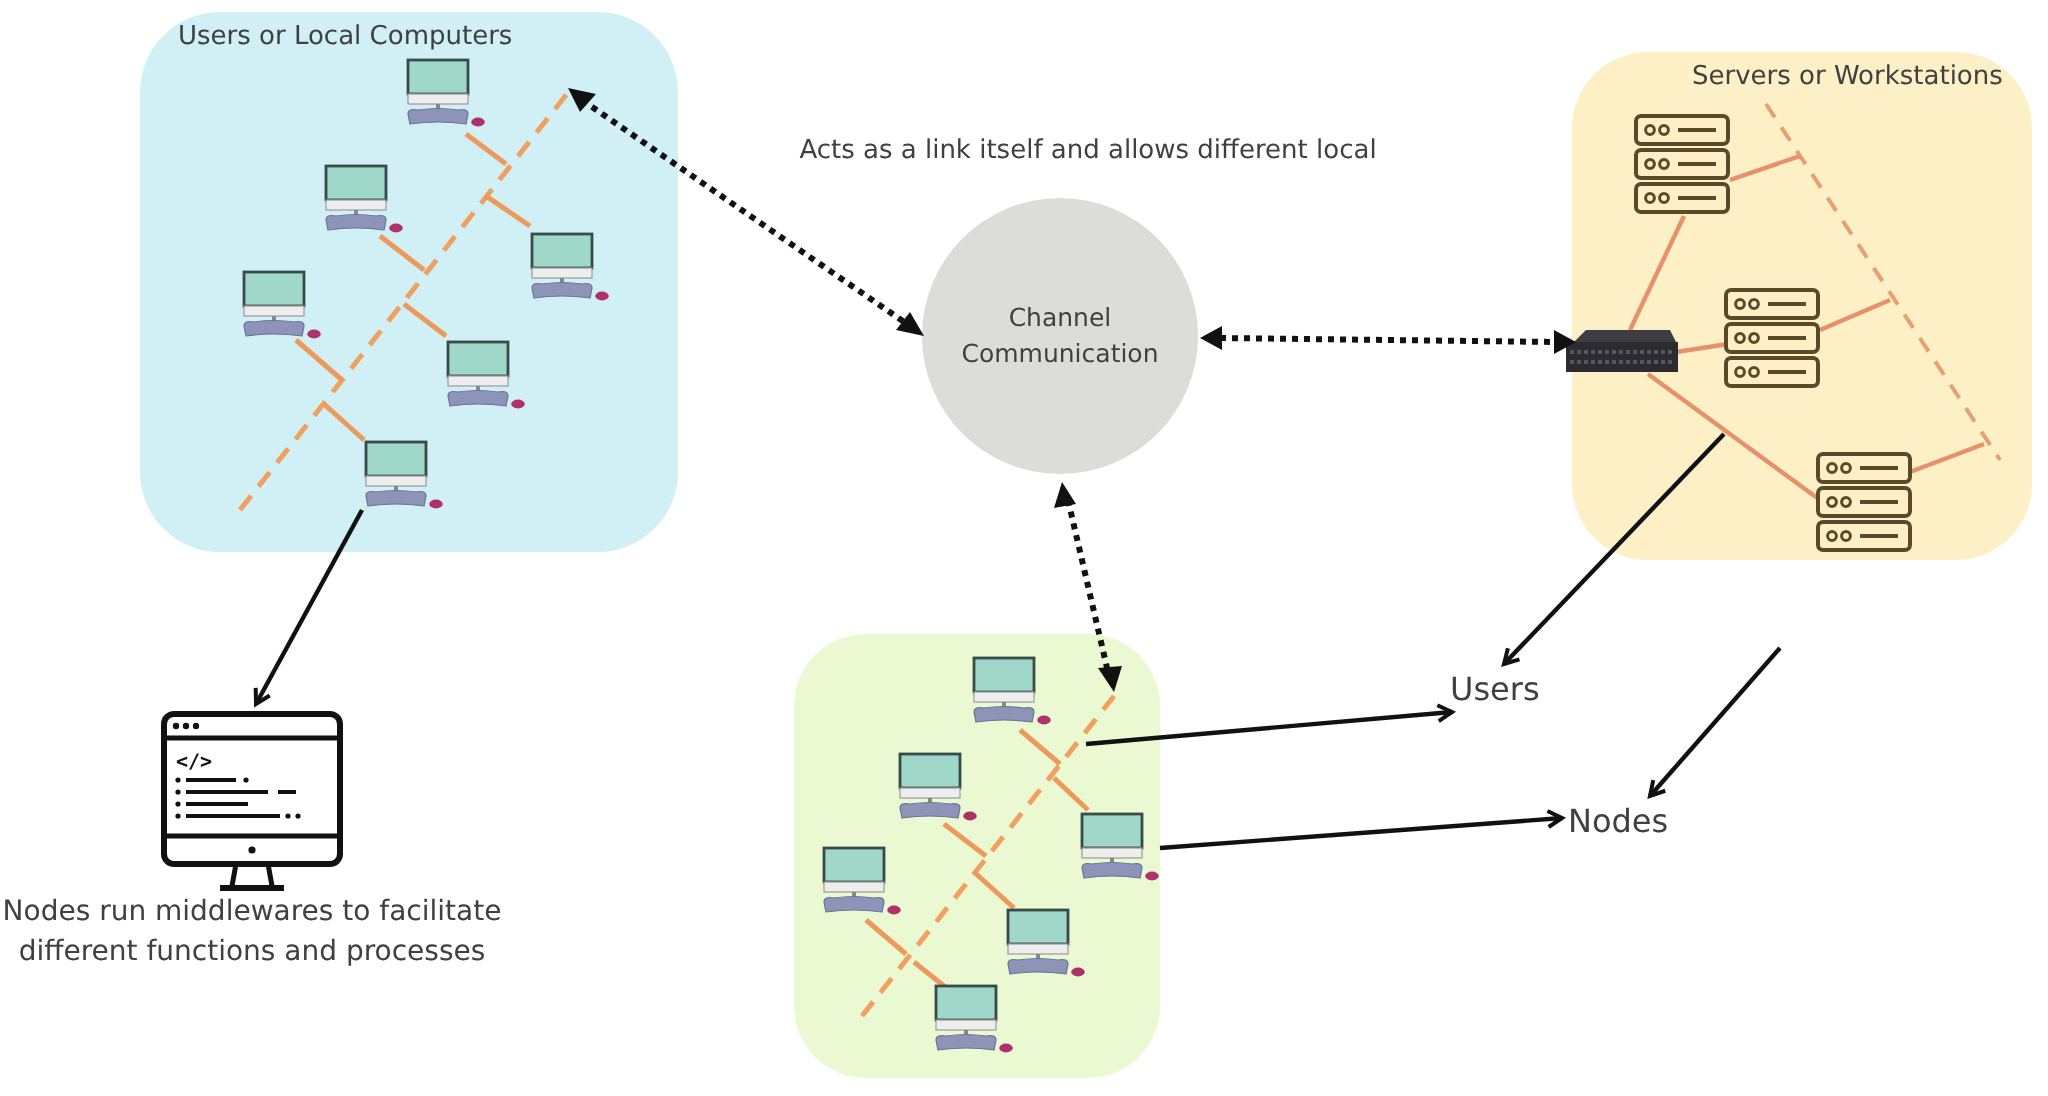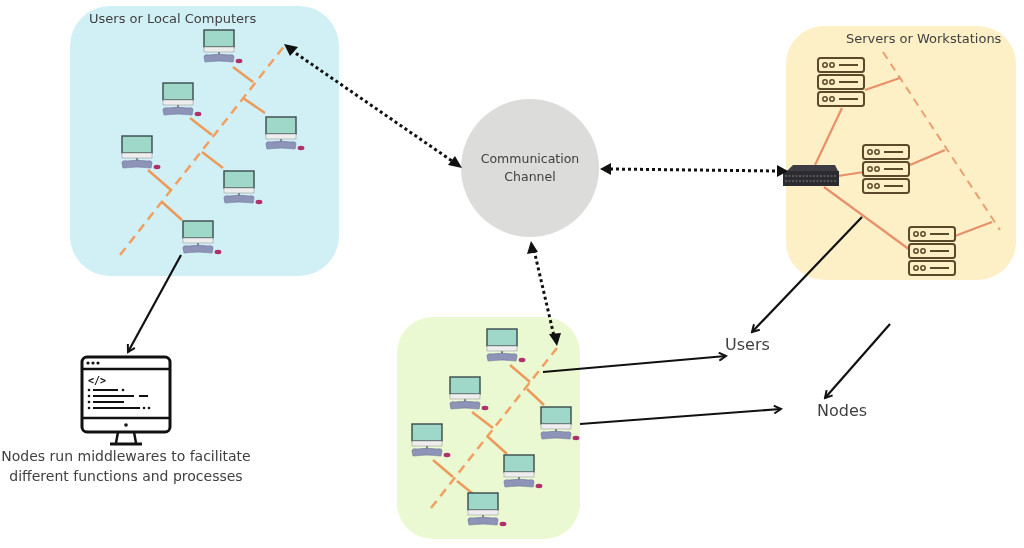--- a/index.html
+++ b/index.html
@@ -149,26 +149,27 @@
     <circle cx="126" cy="425" r="1.8" fill="#111"></circle>
     <path d="M118,432 L116,443 M134,432 L136,443" stroke="#111" stroke-width="2.5" fill="none"></path>
     <line x1="110" y1="444" x2="142" y2="444" stroke="#111" stroke-width="3"></line>
   </g>
 </svg>
 
 <div class="txt group-title" style="left:89px; top:11px;">Users or Local Computers</div>
 <div class="txt group-title" style="left:846px; top:31px;">Servers or Workstations</div>
 
 <div class="txt center-text" style="left:386px; top:66px; width:316px; font-size:13px; line-height:19px;">
+  <div>Acts as a link itself and allows different local</div>
 </div>
 
 <div class="txt center-text" style="left:461px; top:150px; width:138px; font-size:12.5px; line-height:18px;">
+  <div>Channel</div>
   <div>Communication</div>
-  <div>Channel</div>
 </div>
 
 <div class="txt center-text" style="left:-4px; top:446px; width:260px; font-size:14px; line-height:20px;">
   <div>Nodes run middlewares to facilitate</div>
   <div>different functions and processes</div>
 </div>
 
 <div class="txt" style="left:725px; top:335px; font-size:16px;">Users</div>
-<div class="txt" style="left:784px; top:401px; font-size:16px;margin-left:33px;">Nodes</div>
+<div class="txt" style="left:784px; top:401px; font-size:16px;">Nodes</div>
 
 </body></html>

